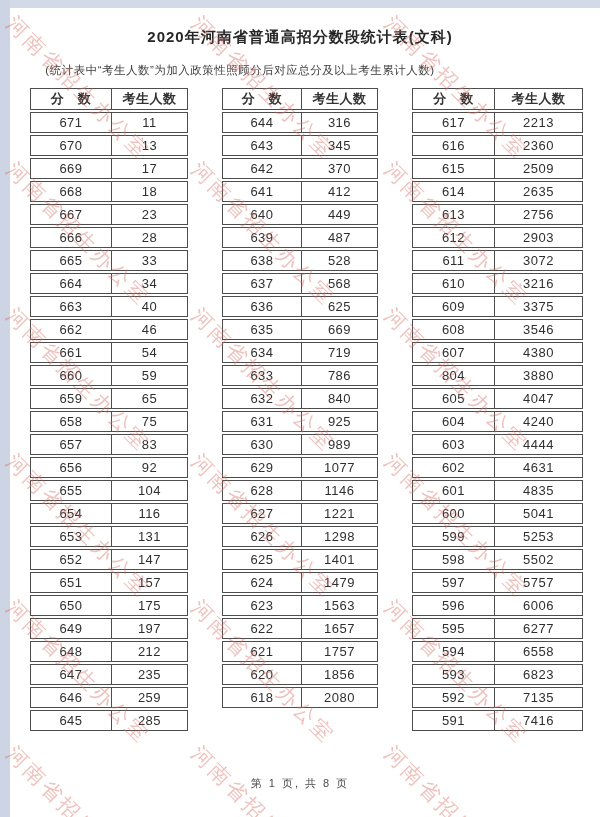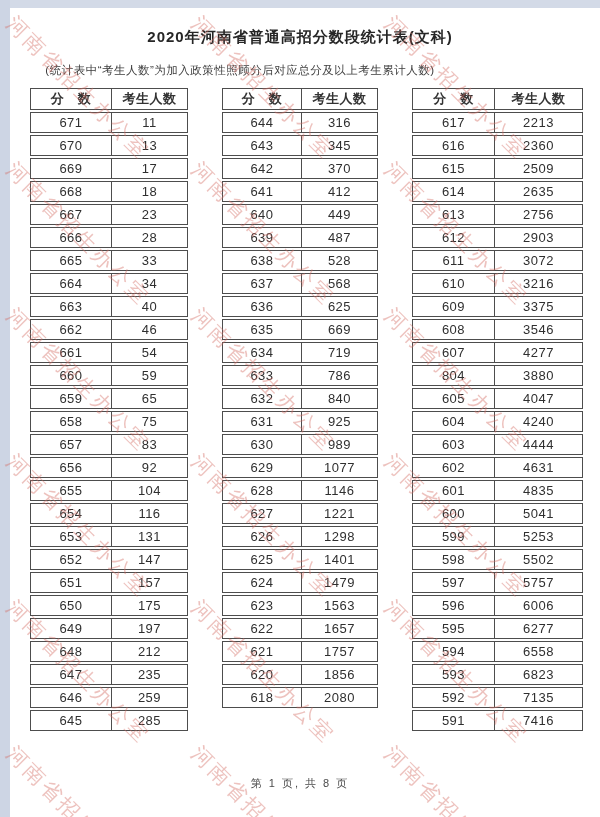--- a/index.html
+++ b/index.html
@@ -322,21 +322,21 @@
     <div class="trow">
       <div class="cell score">609</div>
       <div class="cell count">3375</div>
     </div>
     <div class="trow">
       <div class="cell score">608</div>
       <div class="cell count">3546</div>
     </div>
     <div class="trow">
       <div class="cell score">607</div>
-      <div class="cell count">4277</div>
+      <div class="cell count">4380</div>
     </div>
     <div class="trow">
       <div class="cell score">804</div>
       <div class="cell count">3880</div>
     </div>
     <div class="trow">
       <div class="cell score">605</div>
       <div class="cell count">4047</div>
     </div>
     <div class="trow">

